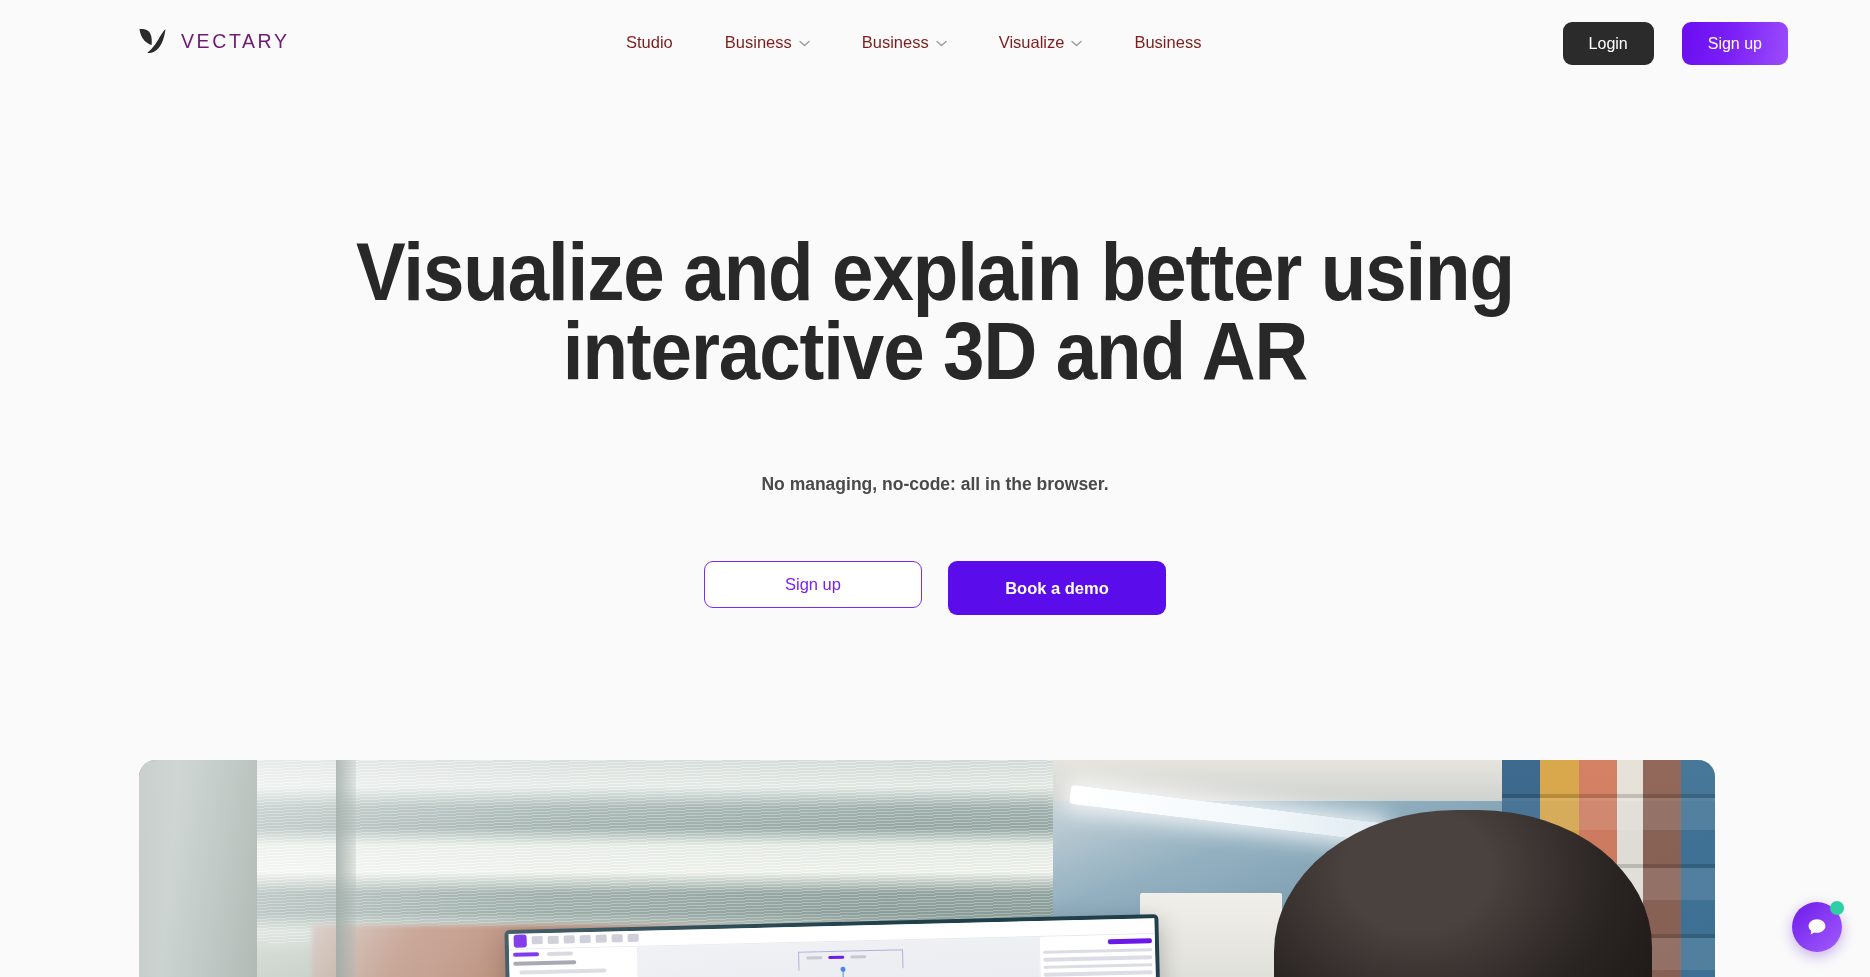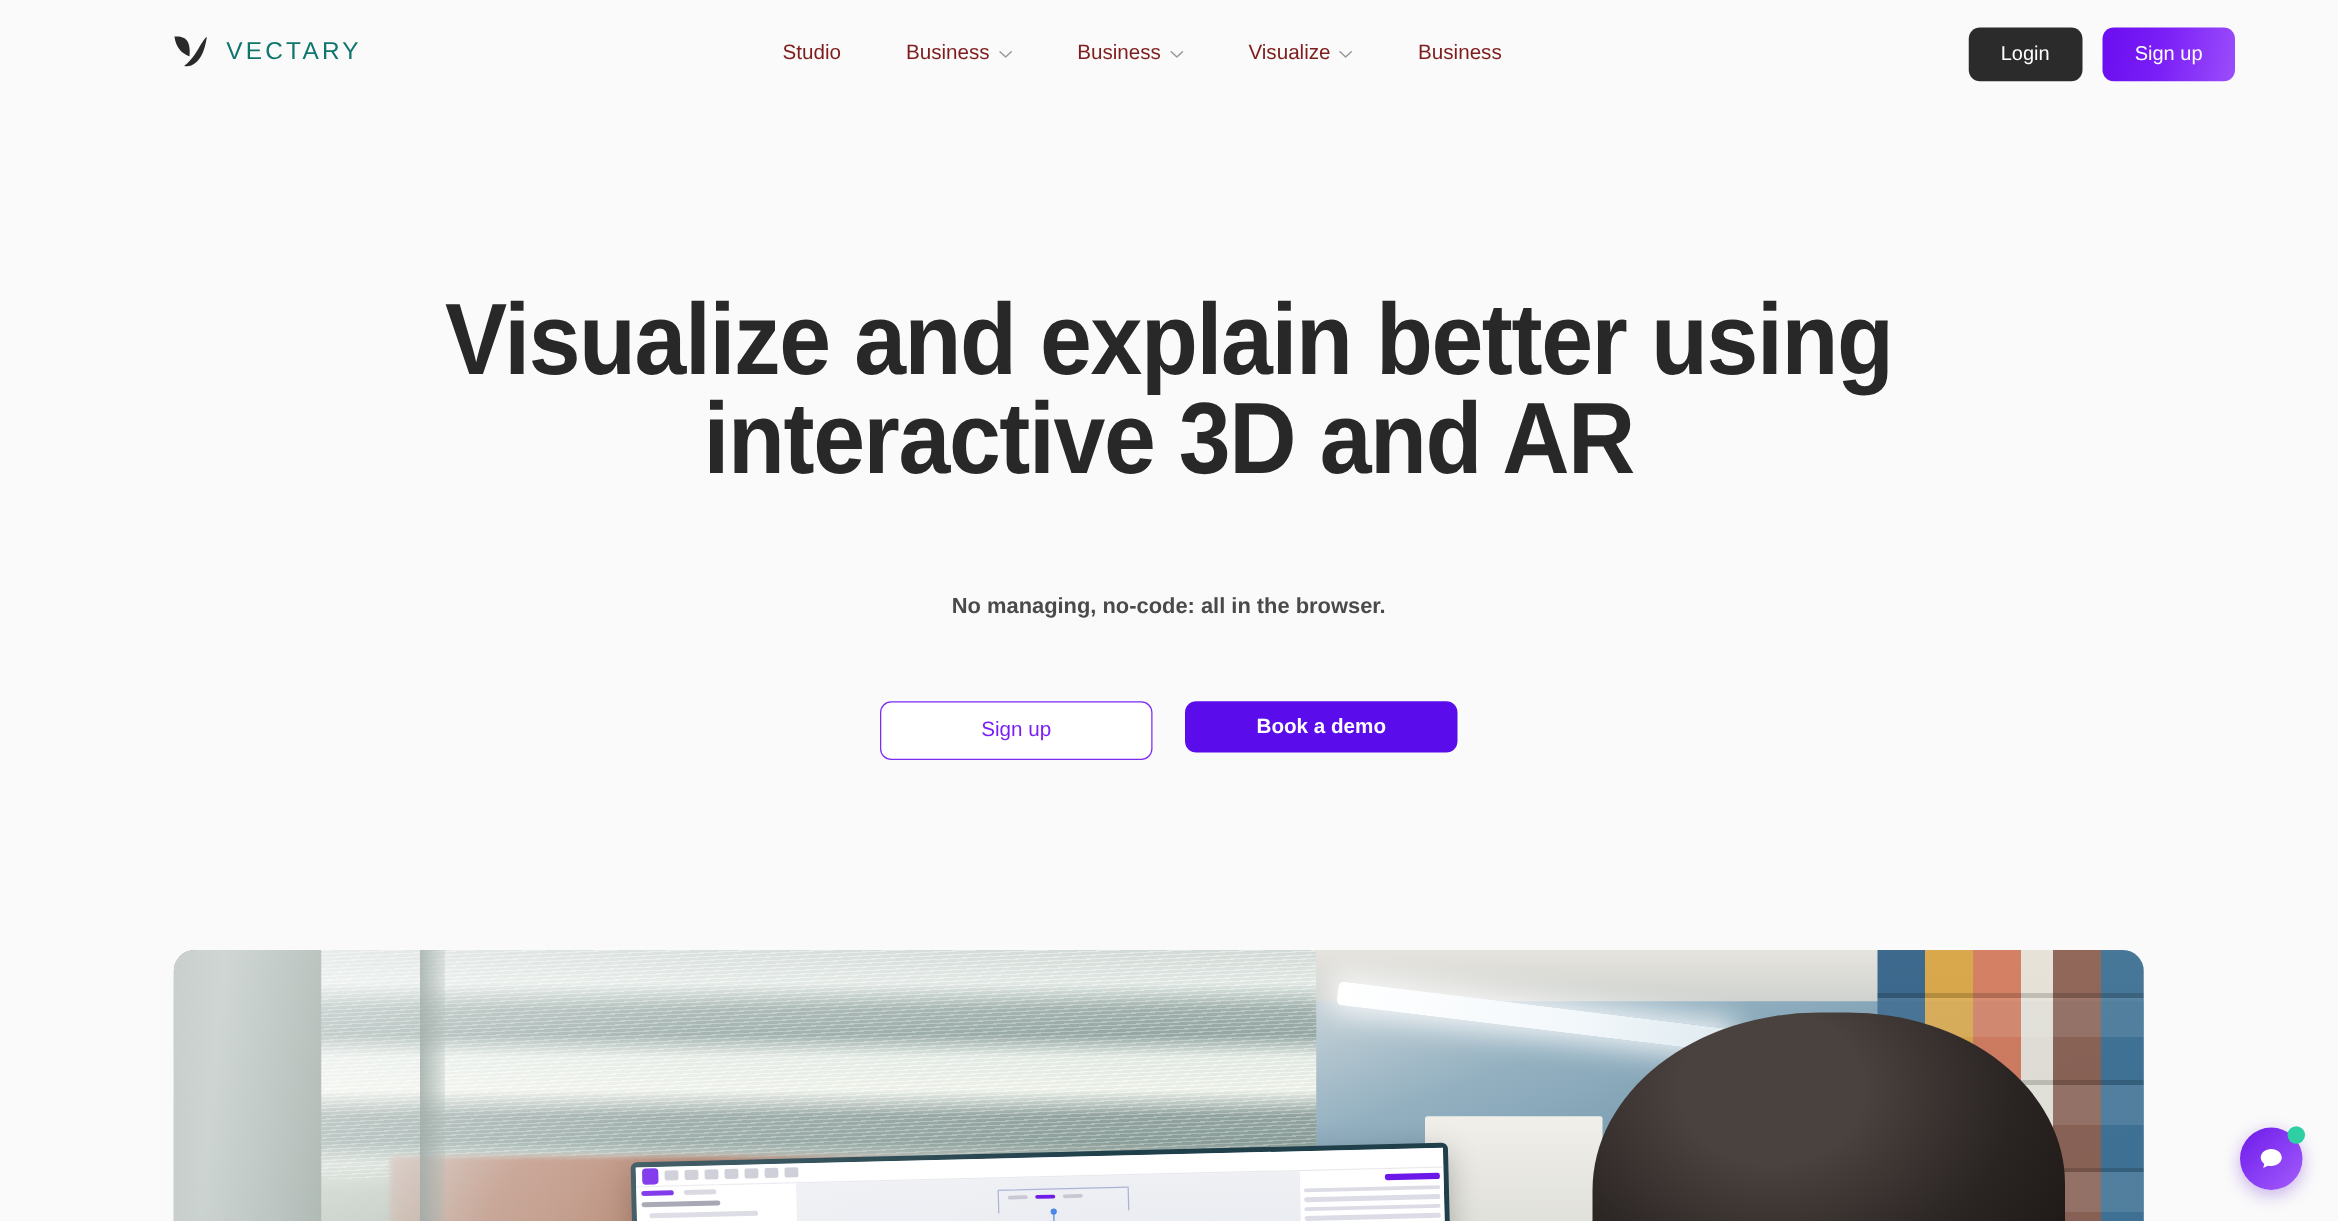--- a/index.html
+++ b/index.html
@@ -37,21 +37,21 @@
     top: 28px;
     display: flex;
     align-items: center;
     gap: 13px;
     text-decoration: none;
   }
   .brand-mark { width: 30px; height: 26px; display: block; }
   .brand-word {
     font-size: 19.5px;
     letter-spacing: 2.6px;
-    color: #0f766e;
+    color: #701a75;
     font-weight: 400;
     font-family: "Liberation Sans", sans-serif;
   }
 
   .mainnav {
     position: absolute;
     left: 600px;
     top: 27px;
     display: flex;
     align-items: center;
@@ -77,21 +77,21 @@
     margin-top: 2px;
   }
   .chev svg { display: block; }
 
   .authbar {
     position: absolute;
     right: 82px;
     top: 22px;
     display: flex;
     align-items: center;
-    gap: 16px;
+    gap: 28px;
     margin-left: 40px;
   }
   .btn-login {
     background: #2b2b2b;
     color: #ffffff;
     border: none;
     border-radius: 9px;
     font-size: 16px;
     padding: 0 26px;
     height: 43px;
@@ -166,21 +166,21 @@
     border: 1.3px solid #7c2bf5;
     border-radius: 9px;
     background: #ffffff;
     color: #7a1ff5;
     font-size: 16.5px;
     cursor: pointer;
     font-family: "Liberation Sans", sans-serif;
   }
   .btn-solid {
     width: 218px;
-    height: 41px;
+    height: 54px;
     border: none;
     border-radius: 9px;
     background: #5b0ceb;
     color: #ffffff;
     font-size: 16.5px;
     font-weight: 700;
     cursor: pointer;
     font-family: "Liberation Sans", sans-serif;
   }
 

